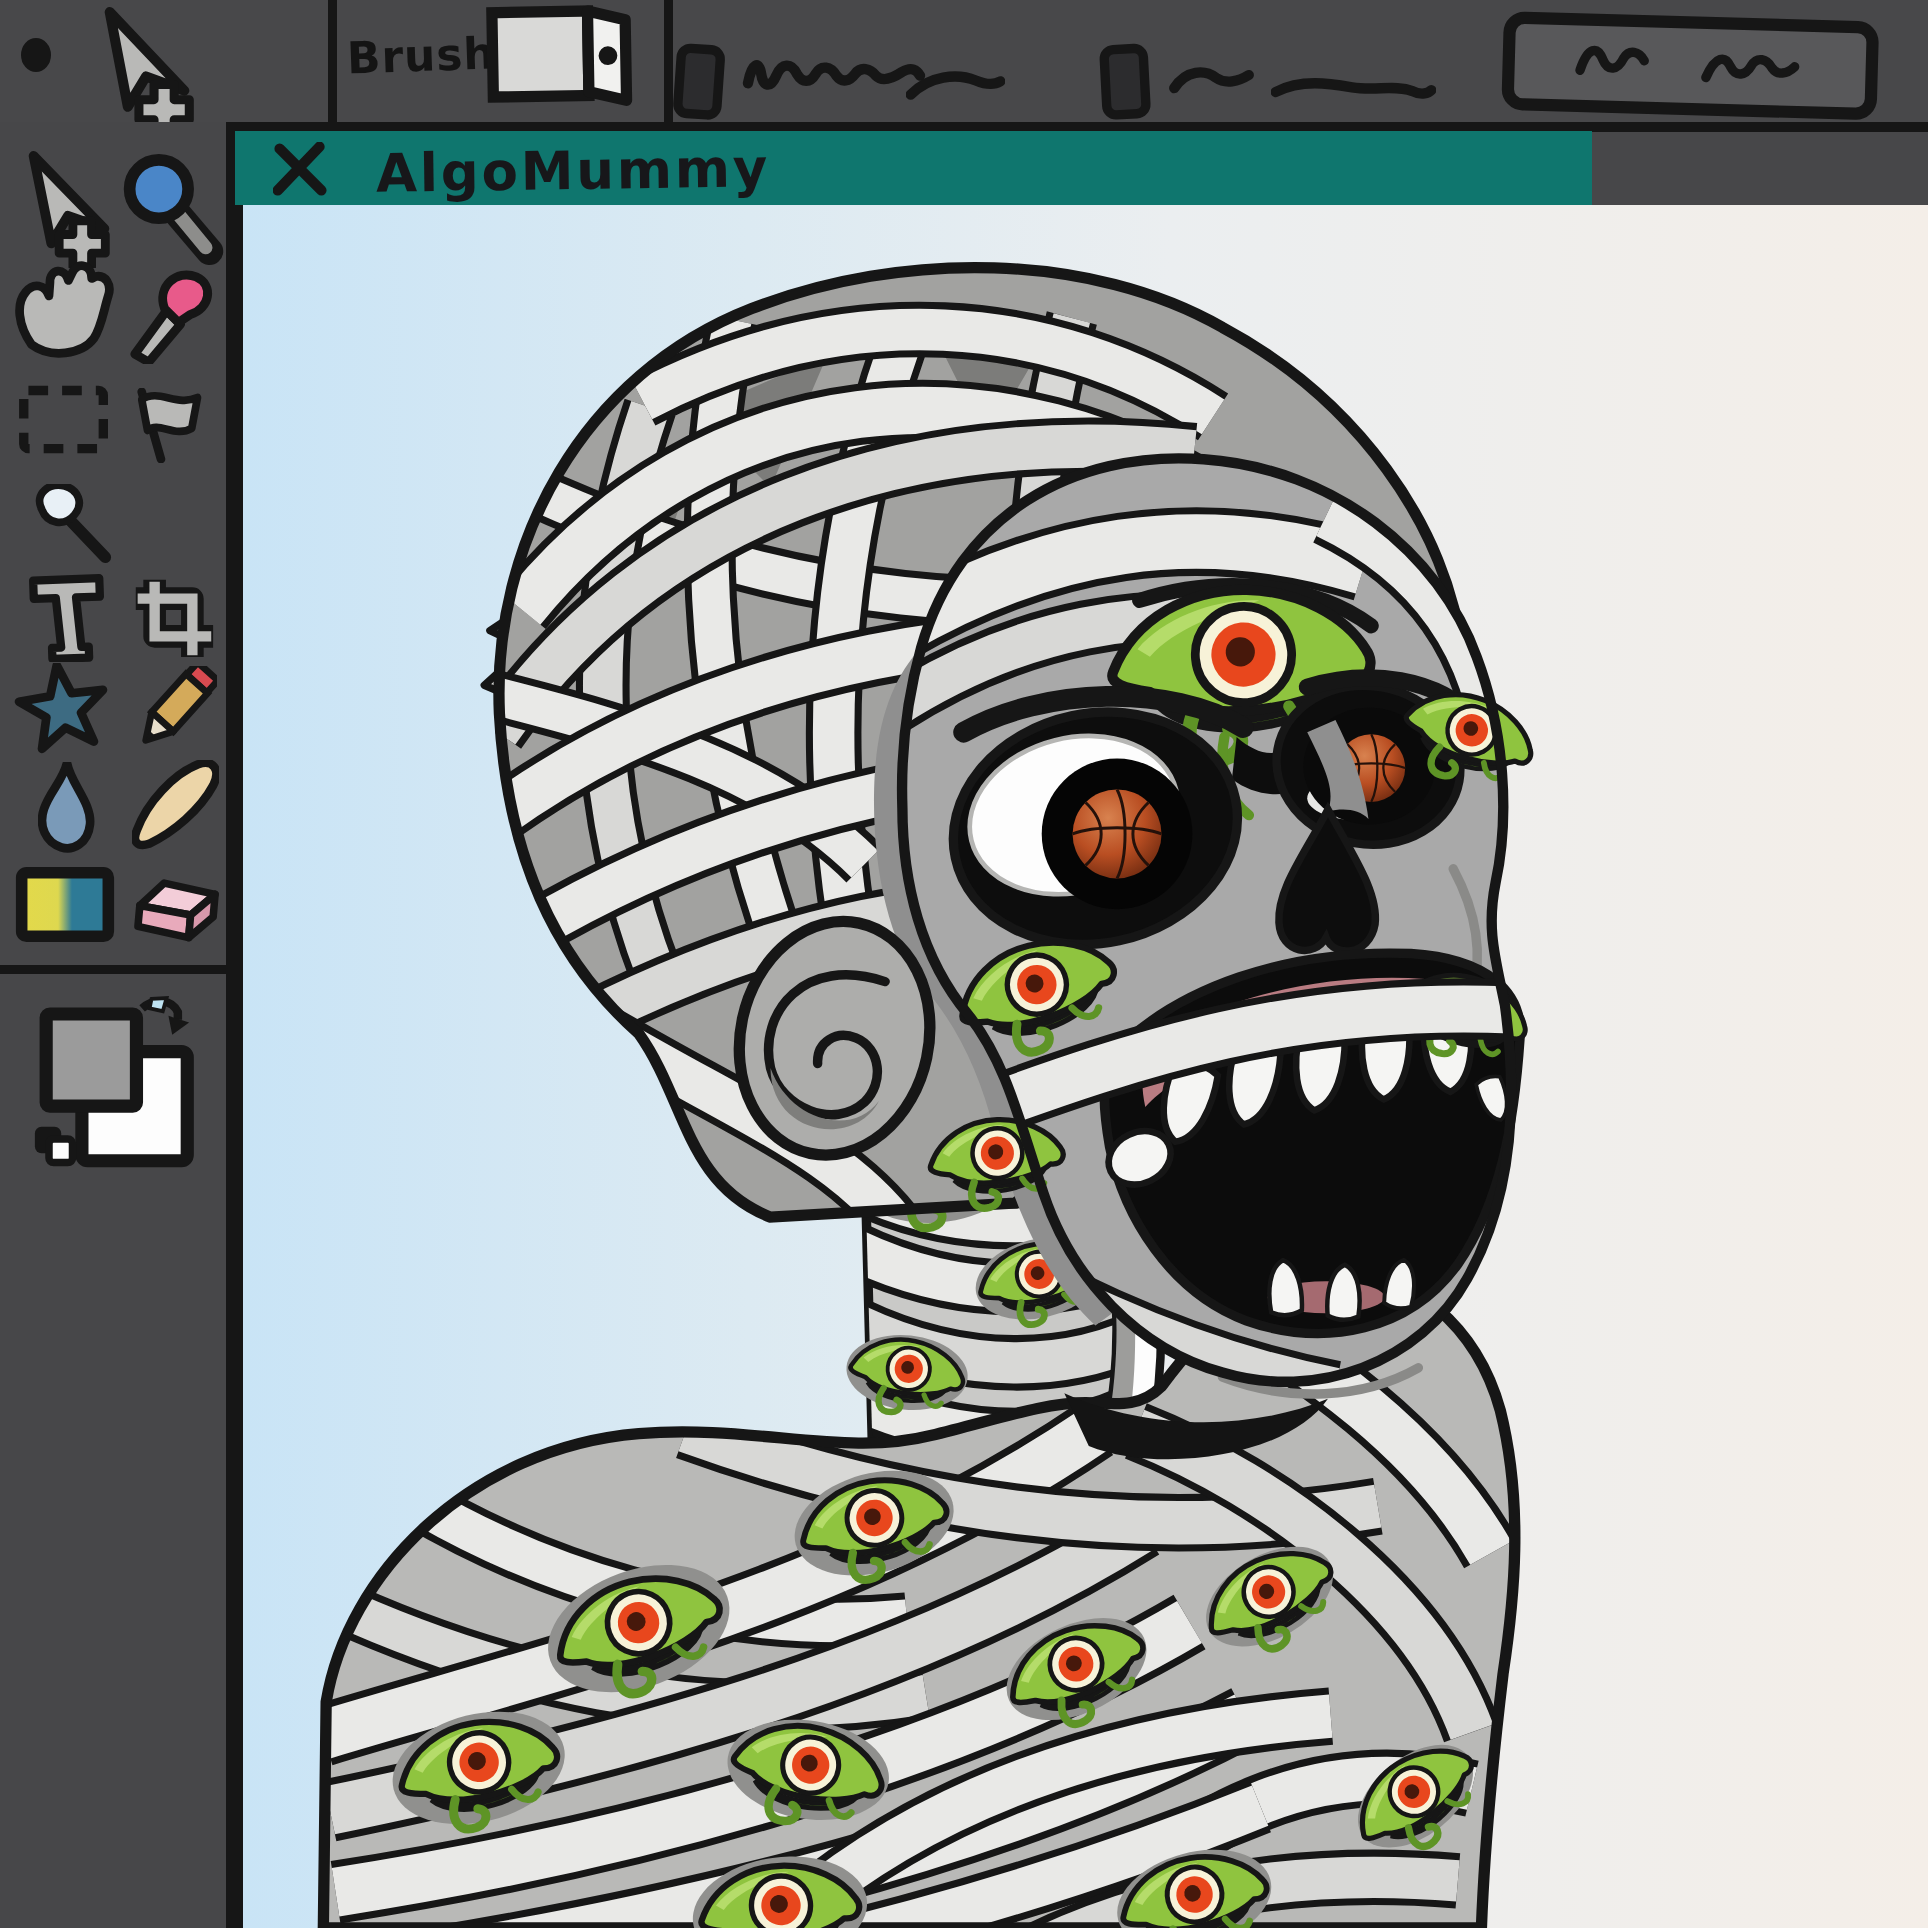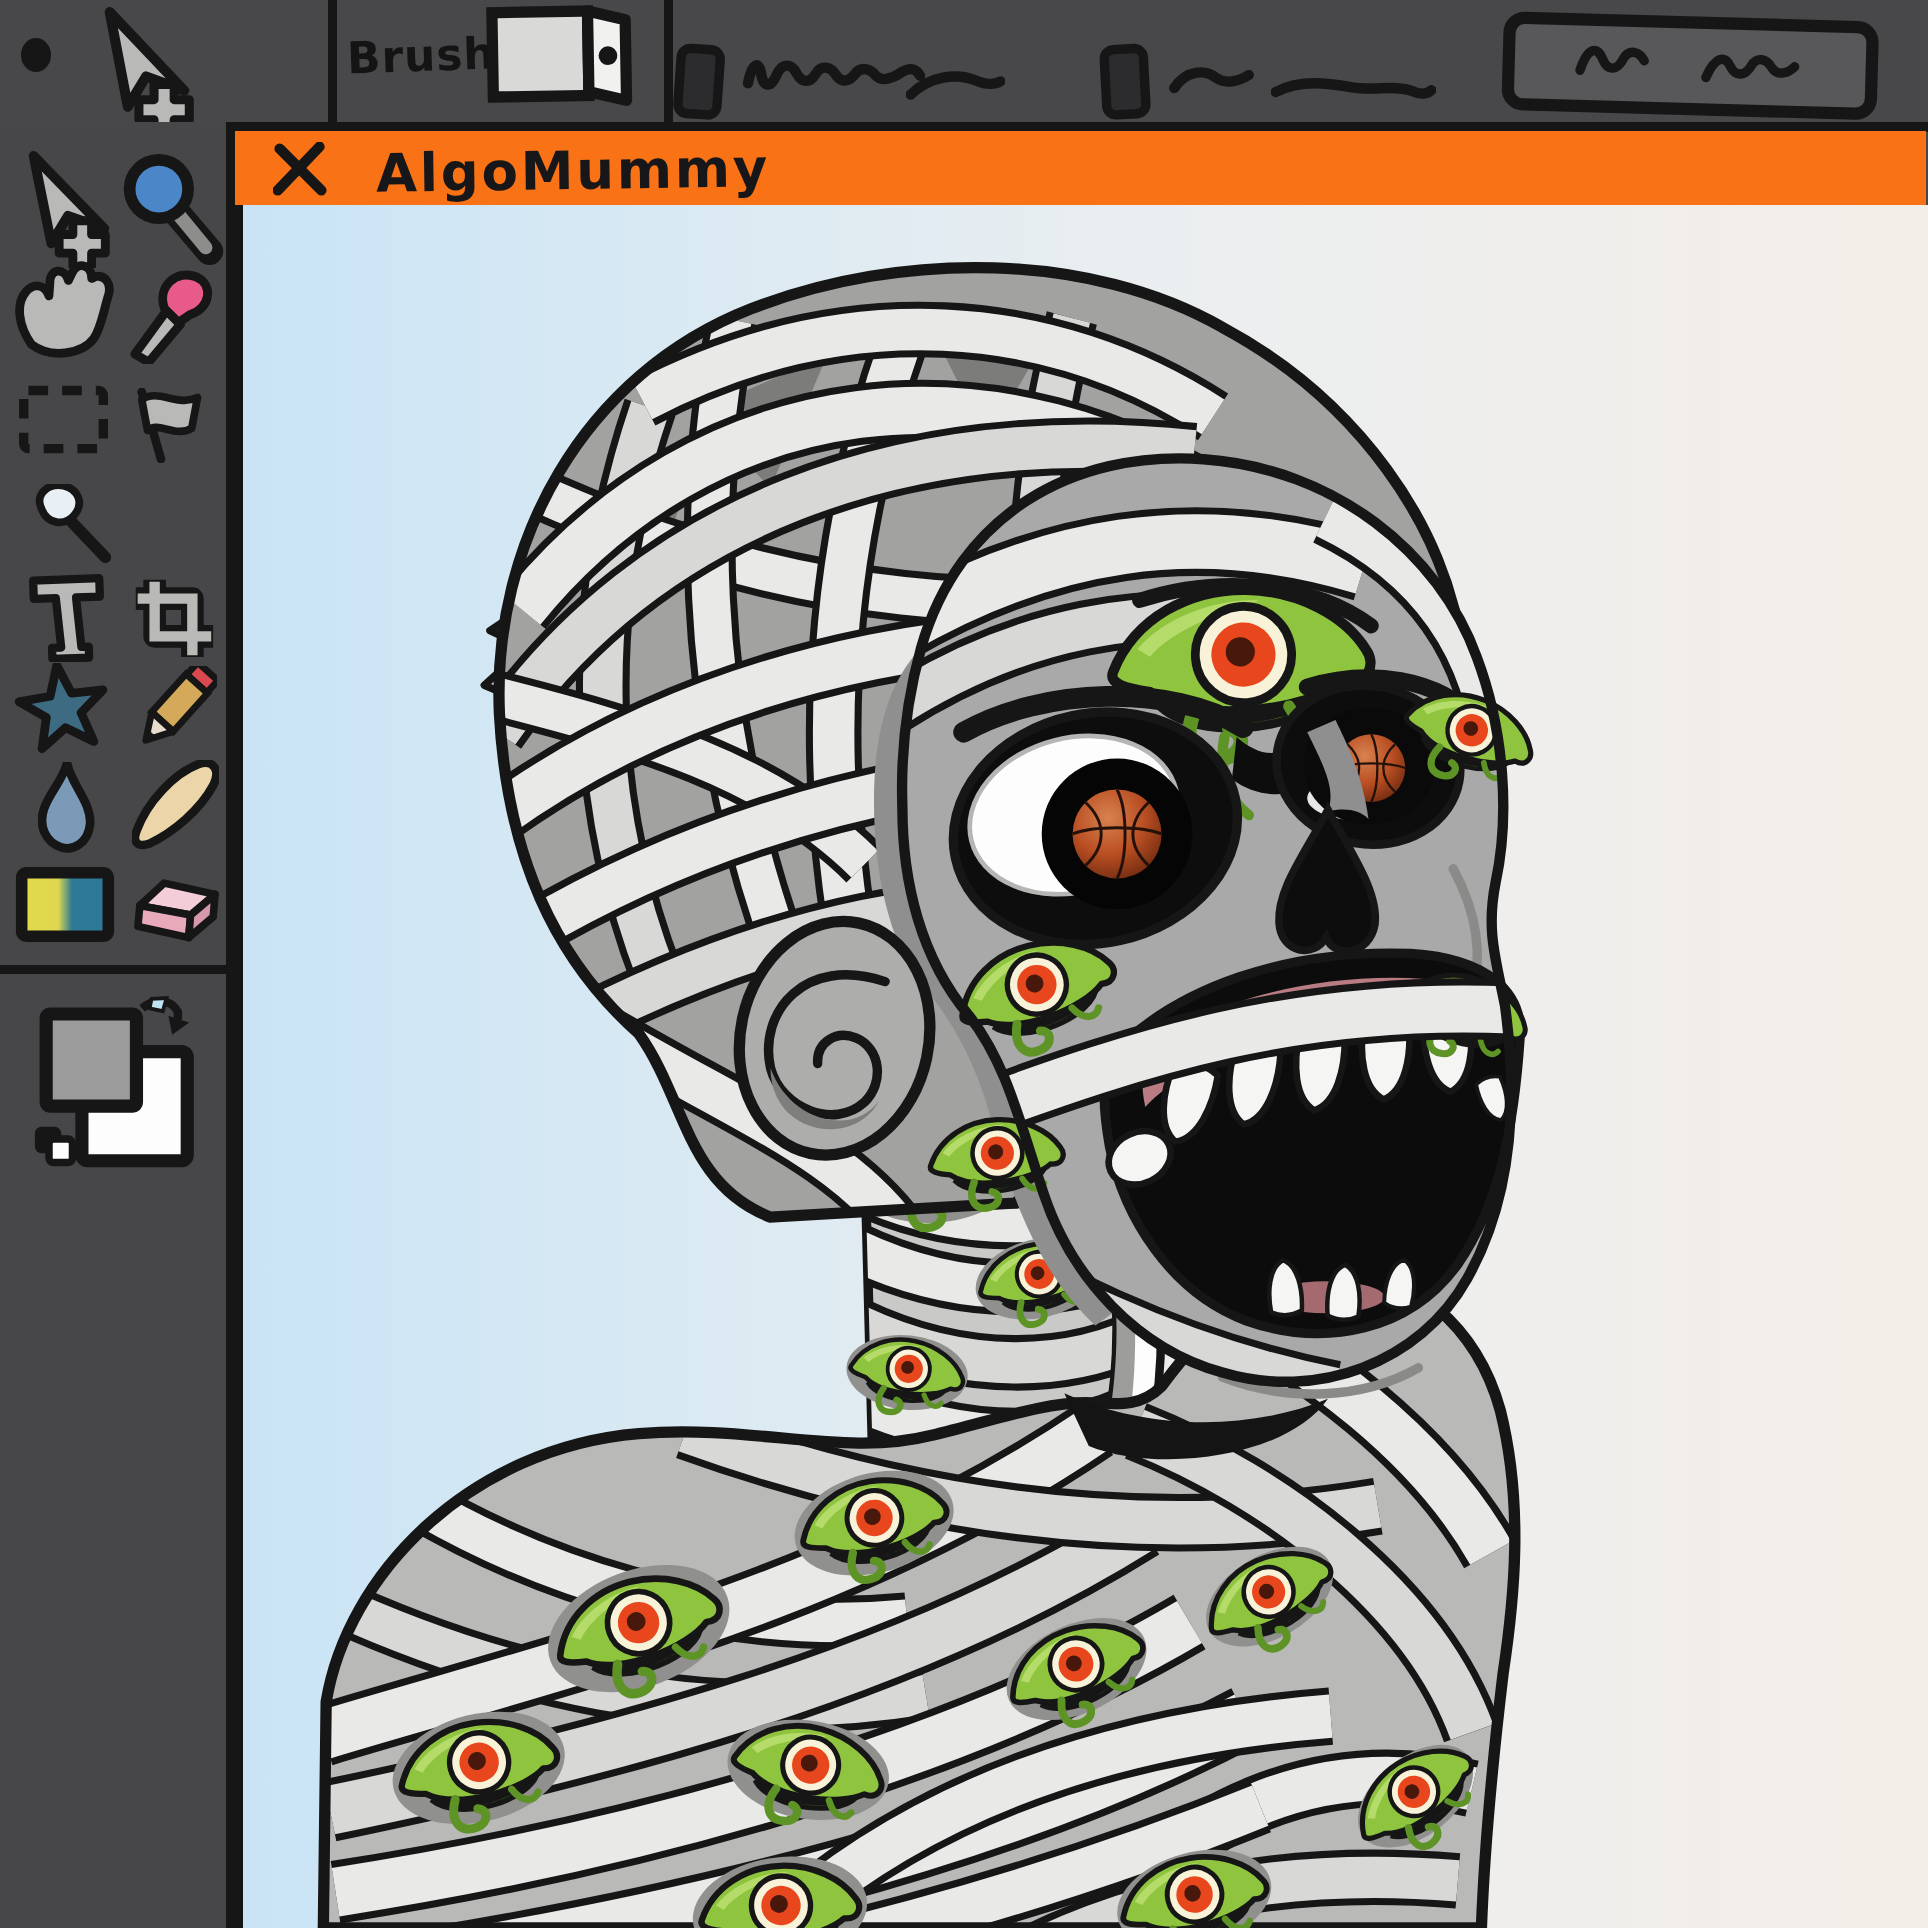--- a/index.html
+++ b/index.html
@@ -5,21 +5,21 @@
   html,body{margin:0;padding:0;background:#474749;}
   body{width:1928px;height:1928px;position:relative;overflow:hidden;
        font-family:"DejaVu Sans","Liberation Sans",sans-serif;}
   .abs{position:absolute;}
   
   #toolbar{left:0;top:0;width:1928px;height:122px;background:#48484a;border-bottom:10.4px solid #161616;}
   .tb-divider{top:0;width:9.4px;height:122px;background:#161616;}
   #menu-dot{left:21px;top:38px;width:30px;height:34px;background:#161616;border-radius:50%;}
   #brush-label{left:347px;top:30px;font-size:44px;font-weight:bold;color:#141414;transform:rotate(-2deg);letter-spacing:0.9px;}
   
-  #tabrow{left:235px;top:122px;width:1691px;height:83px;background:#f97316;border-top:9.4px solid #161616;box-sizing:border-box;}
+  #tabrow{left:235px;top:122px;width:1357px;height:83px;background:#0f766e;border-top:9.4px solid #161616;box-sizing:border-box;}
   #tab-title{left:141px;top:9.4px;font-size:53px;font-weight:bold;color:#17171a;transform:rotate(-0.8deg);letter-spacing:2.8px;}
   
   #sidebar{left:0;top:122px;width:235px;height:1806px;background:#474749;border-right:9.4px solid #161616;box-sizing:border-box;}
   #sidebar .sep{left:0;width:226px;height:9.4px;background:#161616;}
   .tool{cursor:pointer;}
   
   #canvas-area{left:235px;top:205px;width:1685px;height:1723px;
      border-left:8.5px solid #161616;
      background:linear-gradient(90deg,#c9e4f6 0%,#dceaf2 30%,#ebeef0 55%,#f4eee8 100%);}
   svg{display:block;}

